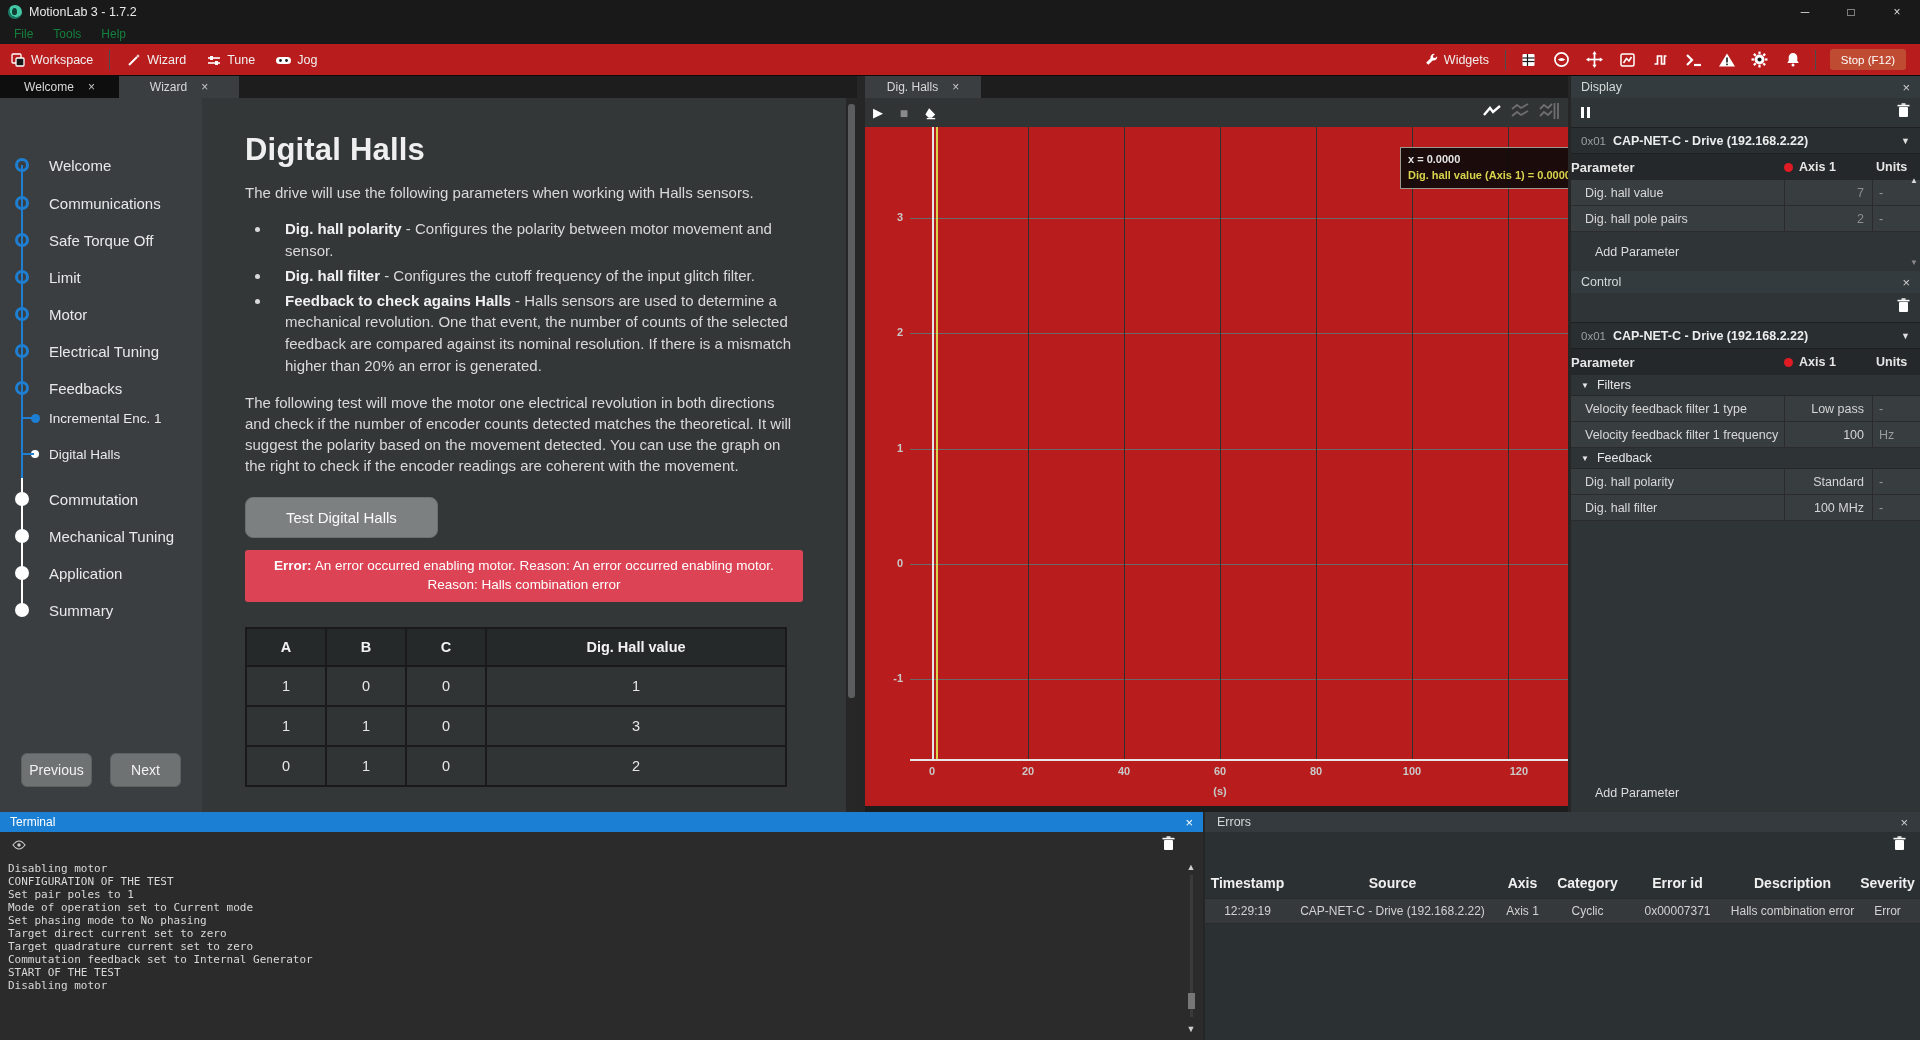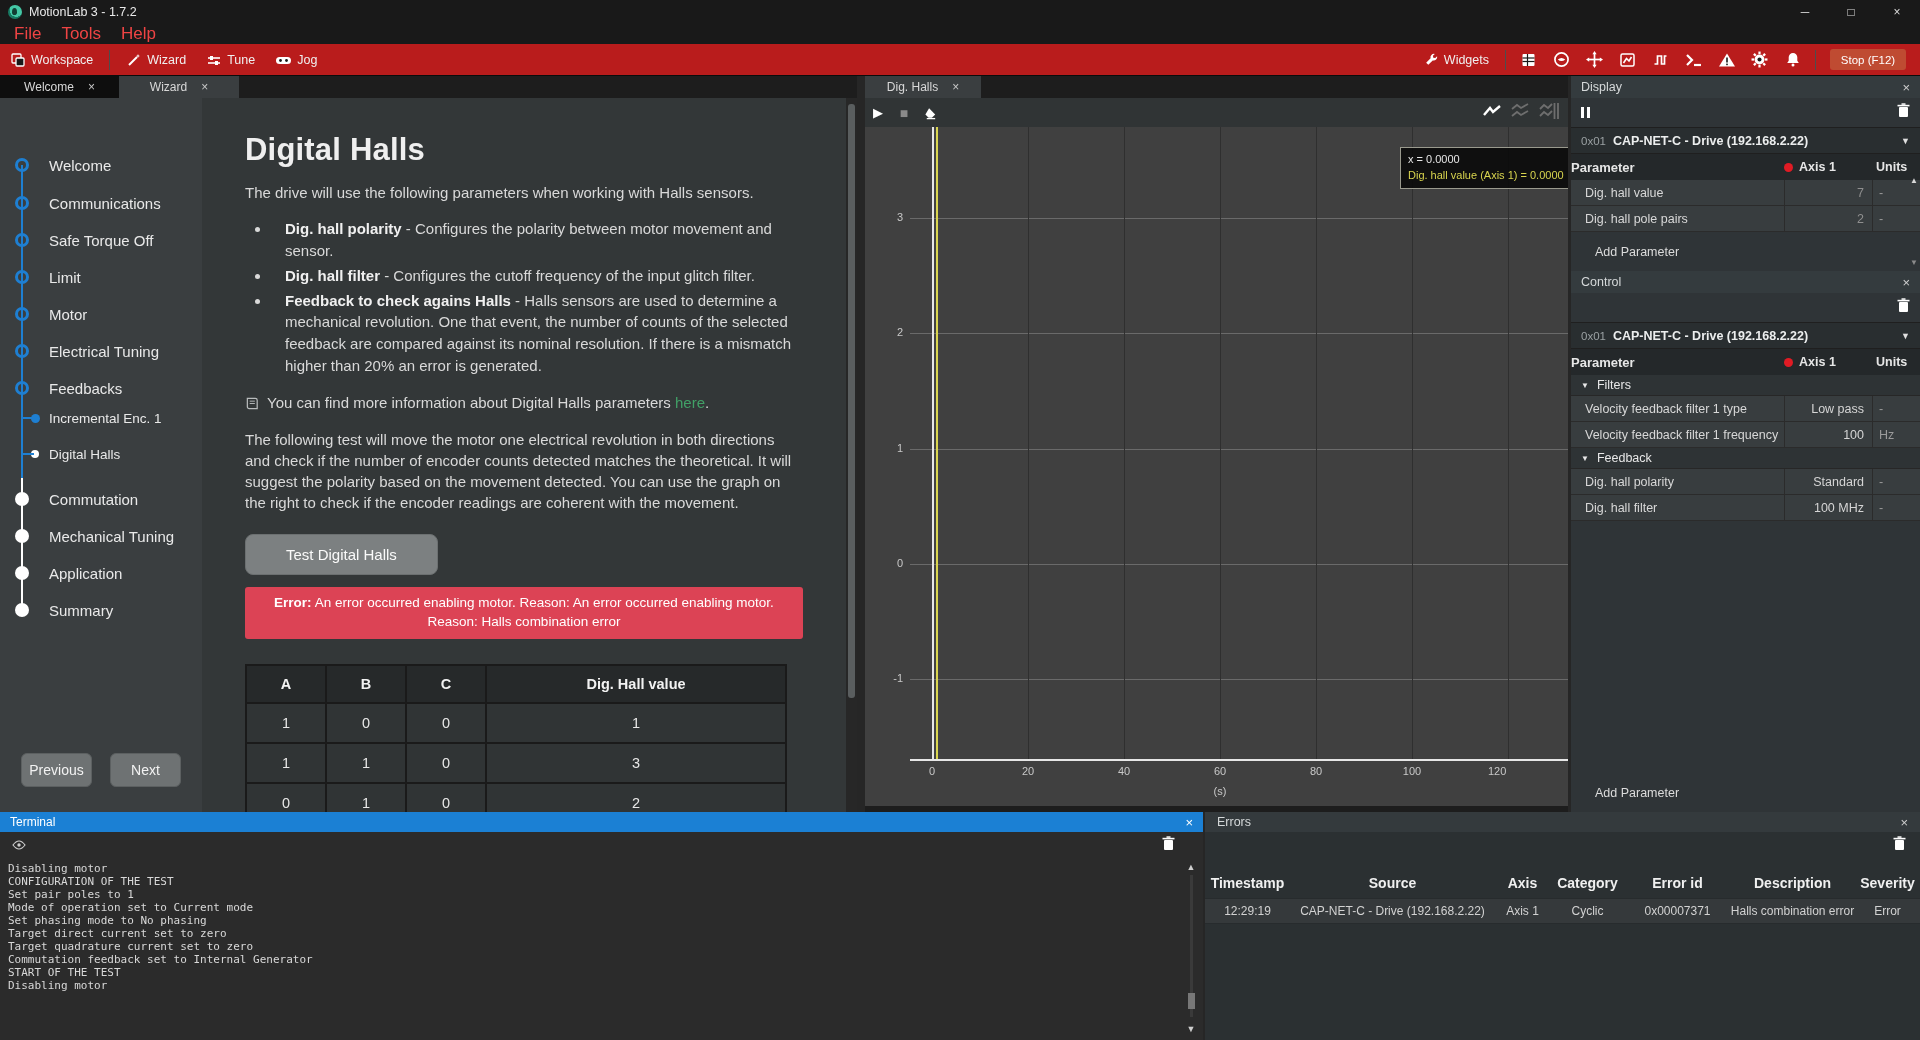--- a/index.html
+++ b/index.html
@@ -12,21 +12,21 @@
   
   .titlebar { position:absolute; left:0; top:0; width:100%; height:23px; background:#191919; display:flex; align-items:center; }
   .logo { width:14px; height:14px; border-radius:50%; margin:0 7px 0 8px;
           background:radial-gradient(circle at 60% 35%, #44c7a5 55%, #177a63 56%); position:relative; }
   .logo::after{ content:""; position:absolute; left:4px; top:3px; width:5px; height:7px; border-radius:50% 50% 50% 50%/60% 60% 40% 40%; background:#123d33; }
   .titlebar .title { font-size:12.5px; color:#eaeaea; }
   .win-controls { margin-left:auto; display:flex; height:100%; }
   .win-btn { width:46px; height:100%; display:flex; align-items:center; justify-content:center; font-size:12px; color:#dcdcdc; }
   
   .menubar { position:absolute; left:0; top:23px; width:100%; height:21px; background:#191919; display:flex; align-items:center; padding-left:4px; }
-  .menu-item { padding:2px 10px; font-size:17px; color:#ef4444; }
+  .menu-item { padding:2px 10px; font-size:12px; color:#15803d; }
   
   .toolbar { position:absolute; left:0; top:44px; width:100%; height:32px; background:#b91c1c; display:flex; align-items:center; border-bottom:1px solid #0c0c0c;}
   .tb-btn { display:flex; align-items:center; gap:5px; padding:0 10px; height:100%; font-size:12.5px; color:#f0f0f0; }
   .tb-btn svg { display:block; }
   .tb-divider { width:1px; height:20px; background:#4d4d4d; margin:0 6px; }
   .tb-right { margin-left:auto; display:flex; align-items:center; height:100%; }
   .tb-icon { width:33px; height:100%; display:flex; align-items:center; justify-content:center; color:#fff; }
   .stop-btn { width:76px; height:21px; margin:0 14px 0 8px; background:#bf4b32; border:none; border-radius:3px;
               color:#fff; font-size:11.5px; font-family:inherit; }
   
@@ -81,21 +81,21 @@
   .content-scrollbar { position:absolute; right:0; top:0; width:11px; height:100%; background:#272727; }
   .content-scrollbar .thumb { position:absolute; left:2px; top:6px; width:7px; height:594px; background:#5a5e5f; border-radius:3px; }
   
   .chart-region { position:absolute; left:865px; top:76px; width:703px; height:736px; background:#1d1d1d; }
   .chart-tab { position:absolute; left:0; top:0; width:116px; height:22px; background:#3a3e40; }
   .chart-toolbar { position:absolute; left:0; top:22px; width:100%; height:29px; background:#303435; display:flex; align-items:center; }
   .ct-icon { width:26px; display:flex; justify-content:center; align-items:center; }
   .play-glyph { color:#fff; font-size:13px; }
   .stop-glyph { color:#8a8a8a; font-size:14px; }
   .ct-right { margin-left:auto; display:flex; align-items:center; padding-right:8px; gap:8px; }
-  .plot { position:absolute; left:0; top:51px; width:703px; height:679px; background:#404040; overflow:hidden; }
+  .plot { position:absolute; left:0; top:51px; width:703px; height:679px; background:#b91c1c; overflow:hidden;font-weight:bold; }
   .gl { position:absolute; }
   .tick-label { position:absolute; font-size:11px; color:#c8c8c8; }
   .chart-tooltip { position:absolute; left:535px; top:20px; z-index:5; border:1px solid #9a9a8e; background:rgba(10,10,10,.9);
                    padding:4px 7px; font-size:11px; line-height:1.45; white-space:nowrap; }
   .chart-tooltip .tt2 { color:#d8d44e; }
   
   .right-region { position:absolute; left:1571px; top:76px; width:349px; height:736px; background:#2f3437; display:flex; flex-direction:column; }
   .panel-header { height:22px; background:#343b3e; display:flex; align-items:center; padding:0 10px; font-size:12.5px; color:#d5d9da; flex:none; }
   .panel-header .close { margin-left:auto; font-size:13px; color:#cfcfcf; }
   .panel-tools { height:29px; display:flex; align-items:center; padding:0 10px; flex:none; }
@@ -377,28 +377,20 @@
       </div>
 
       <div class="content">
         <h1>Digital Halls</h1>
         <p class="text-block">The drive will use the following parameters when working with Halls sensors.</p>
         <ul class="bullets">
             <li><b>Dig. hall polarity</b><span> - Configures the polarity between motor movement and sensor.</span></li>
             <li><b>Dig. hall filter</b><span> - Configures the cutoff frequency of the input glitch filter.</span></li>
             <li><b>Feedback to check agains Halls</b><span> - Halls sensors are used to determine a mechanical revolution. One that event, the number of counts of the selected feedback are compared against its nominal resolution. If there is a mismatch higher than 20% an error is generated.</span></li>
           </ul>
-        <div class="info-line">
-          <span><svg width="15" height="15" viewBox="0 0 16 16">
-                <path d="M2.5 2.5h8.5a2 2 0 0 1 2 2v9H4.5a2 2 0 0 1-2-2z" fill="none" stroke="#b9bcbd" stroke-width="1.3"></path>
-                <line x1="5" y1="5.5" x2="10.5" y2="5.5" stroke="#b9bcbd" stroke-width="1"></line>
-                <line x1="5" y1="8" x2="10.5" y2="8" stroke="#b9bcbd" stroke-width="1"></line>
-              </svg></span>
-          <span><span>You can find more information about Digital Halls parameters </span><span class="link">here</span><span>.</span></span>
-        </div>
         <p class="text-block para2">The following test will move the motor one electrical revolution in both directions and check if the number of encoder counts detected matches the theoretical. It will suggest the polarity based on the movement detected. You can use the graph on the right to check if the encoder readings are coherent with the movement.</p>
         <button class="test-btn">Test Digital Halls</button>
         <div class="error-banner"><b>Error:</b><span> An error occurred enabling motor. Reason: An error occurred enabling motor. Reason: Halls combination error</span></div>
         <table class="halls-table">
           <thead>
               <tr>
                 <th class="col-abc">A</th>
                 <th class="col-abc">B</th>
                 <th class="col-abc">C</th>
                 <th class="col-val">Dig. Hall value</th>
@@ -489,21 +481,21 @@
         <div class="tick-label" style="left: 143px; top: 638px; width: 40px; text-align: center;">20</div>
         <div class="gl" style="left: 259px; top: 0px; width: 1px; height: 632px; background: rgb(47, 47, 47);"></div>
         <div class="tick-label" style="left: 239px; top: 638px; width: 40px; text-align: center;">40</div>
         <div class="gl" style="left: 355px; top: 0px; width: 1px; height: 632px; background: rgb(47, 47, 47);"></div>
         <div class="tick-label" style="left: 335px; top: 638px; width: 40px; text-align: center;">60</div>
         <div class="gl" style="left: 451px; top: 0px; width: 1px; height: 632px; background: rgb(47, 47, 47);"></div>
         <div class="tick-label" style="left: 431px; top: 638px; width: 40px; text-align: center;">80</div>
         <div class="gl" style="left: 547px; top: 0px; width: 1px; height: 632px; background: rgb(47, 47, 47);"></div>
         <div class="tick-label" style="left: 527px; top: 638px; width: 40px; text-align: center;">100</div>
         <div class="gl" style="left: 643px; top: 0px; width: 1px; height: 632px; background: rgb(47, 47, 47);"></div>
-        <div class="tick-label" style="left: 623px; top: 638px; width: 40px; text-align: left;">120</div>
+        <div class="tick-label" style="left: 623px; top: 638px; width: 40px; text-align: right;">120</div>
         <div class="gl" style="left: 67px; top: 0px; width: 2px; height: 632px; background: rgb(230, 230, 230);"></div>
         <div class="gl" style="left: 45px; top: 632px; width: 658px; height: 2px; background: rgb(230, 230, 230);"></div>
         <div class="gl" style="left: 71px; top: 0px; width: 2px; height: 632px; background: rgb(216, 212, 78);"></div>
         <div class="tick-label" style="left: 307px; top: 658px; width: 96px; text-align: center;">(s)</div>
       </div>
   </div>
 
   <div class="right-region">
     <div class="display-panel">
       <div class="panel-header">

